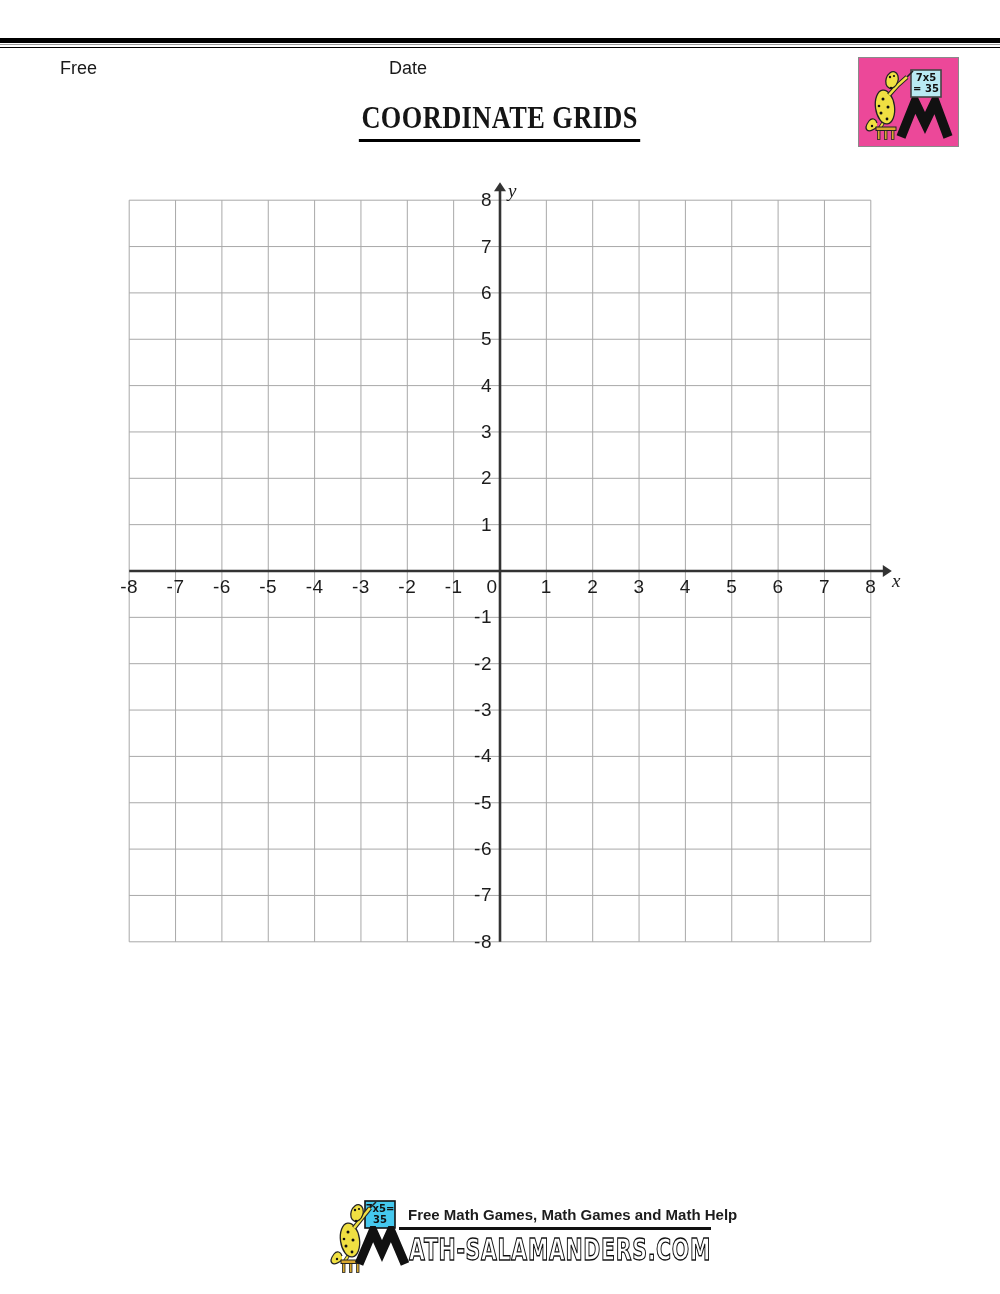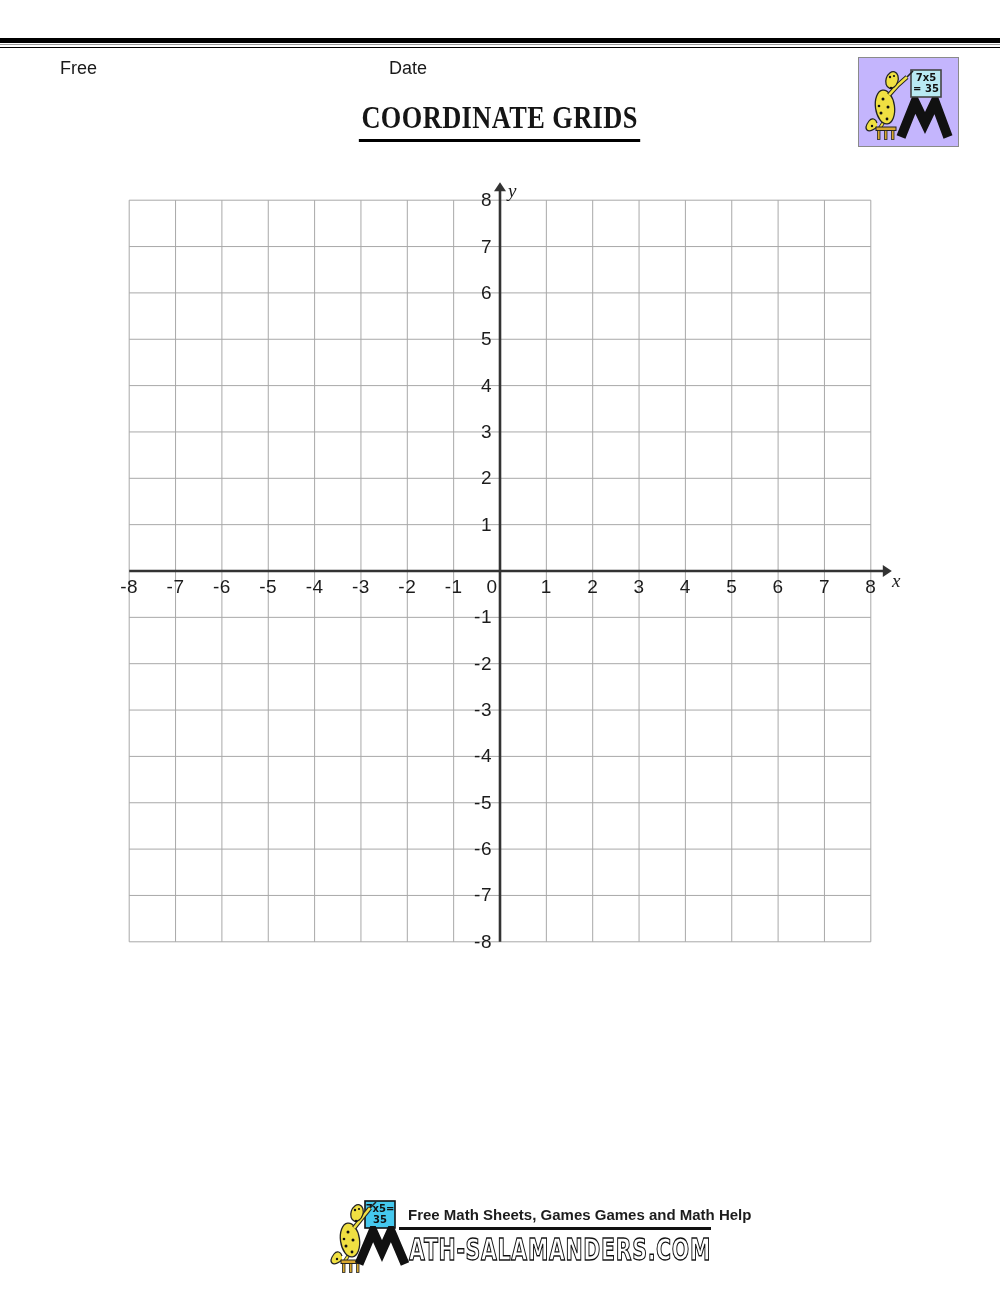--- a/index.html
+++ b/index.html
@@ -36,21 +36,21 @@
     display:inline-block;
     font-size:31px;font-weight:700;color:#151515;
     transform:scaleX(.85);
     border-bottom:3px solid #000;
     padding:0 3px 3px 3px;
     letter-spacing:.5px;
     white-space:nowrap;
   }
   .logo-box{
     position:absolute;left:858px;top:57px;width:101px;height:90px;
-    border:1.5px solid #8a8a8a;background:#c4b5fd;box-sizing:border-box;
+    border:1.5px solid #8a8a8a;background:#ec4899;box-sizing:border-box;
   }
   .grid-area{position:absolute;left:0;top:0;width:1000px;height:1000px;}
   #grid-svg{position:absolute;left:0;top:0;}
   #tick-layer{position:absolute;left:0;top:0;width:1000px;height:1000px;}
   .tick{
     position:absolute;
     font-size:19px;line-height:24px;color:#1c1c1c;
     letter-spacing:.5px;white-space:nowrap;
   }
   .tick-x{transform:translateX(-50%);}
@@ -203,21 +203,21 @@
       <span class="tick tick-y" style="left: 434px; top: 790.75px;">-5</span>
       <span class="tick tick-y" style="left: 434px; top: 837.1px;">-6</span>
       <span class="tick tick-y" style="left: 434px; top: 883.45px;">-7</span>
       <span class="tick tick-y" style="left: 434px; top: 929.8px;">-8</span>
     </div>
   <span class="axis-letter x-letter">x</span>
   <span class="axis-letter y-letter">y</span>
 </div>
 
 <div>
-  <div class="footer-tagline">Free Math Sheets, Games Games and Math Help</div>
+  <div class="footer-tagline">Free Math Games, Math Games and Math Help</div>
   <div class="footer-divider"></div>
 
   <svg class="fig-svg" style="left:328px;top:1196px;" width="80" height="78" viewBox="0 0 80 78">
     <g>
       <rect x="37" y="5" width="30" height="27" fill="#45c8ee" stroke="#111" stroke-width="1.6"></rect>
       <text class="sign-text" x="52" y="16" font-size="10" text-anchor="middle" fill="#111">7x5=</text>
       <text class="sign-text" x="52" y="27" font-size="10" text-anchor="middle" fill="#111">35</text>
     </g>
     <g transform="translate(0,2)">
       <path d="M14,62 C4,70 0,64 6,56 C9,52 13,54 14,58" fill="#f0e042" stroke="#222" stroke-width="1.2"></path>

